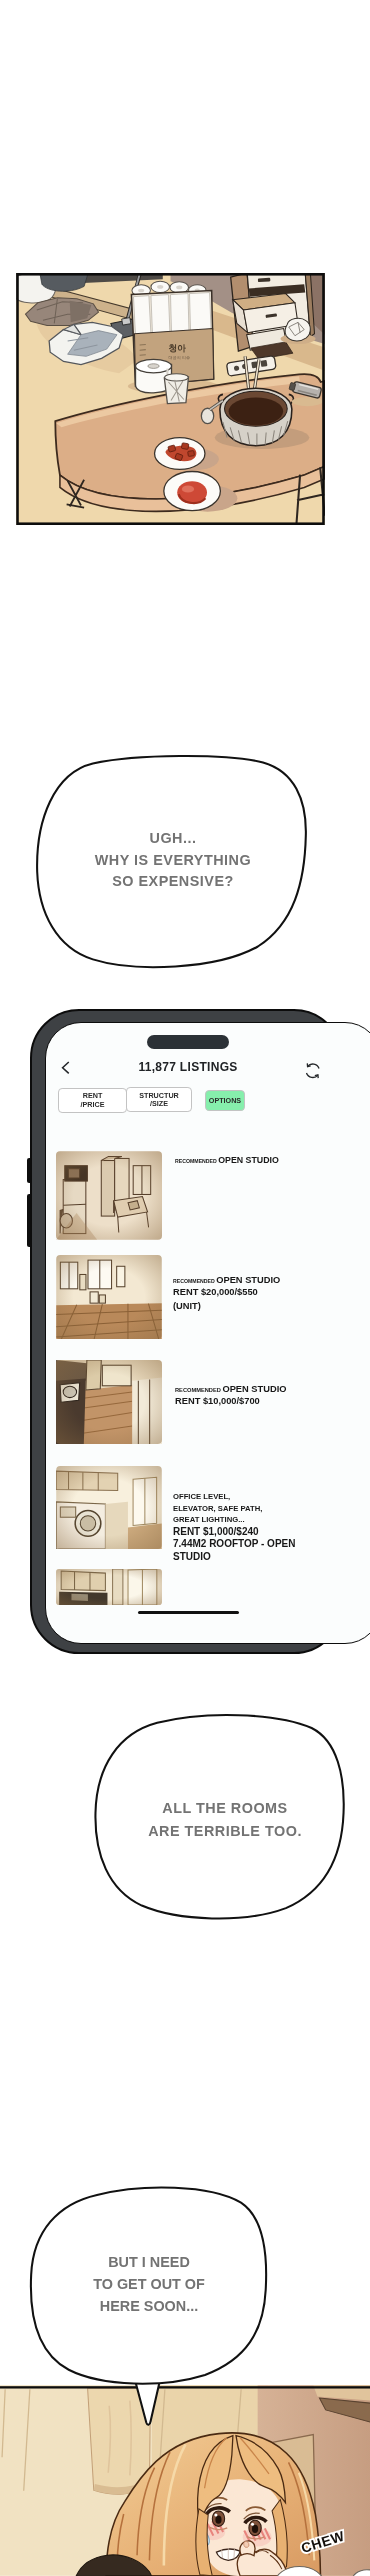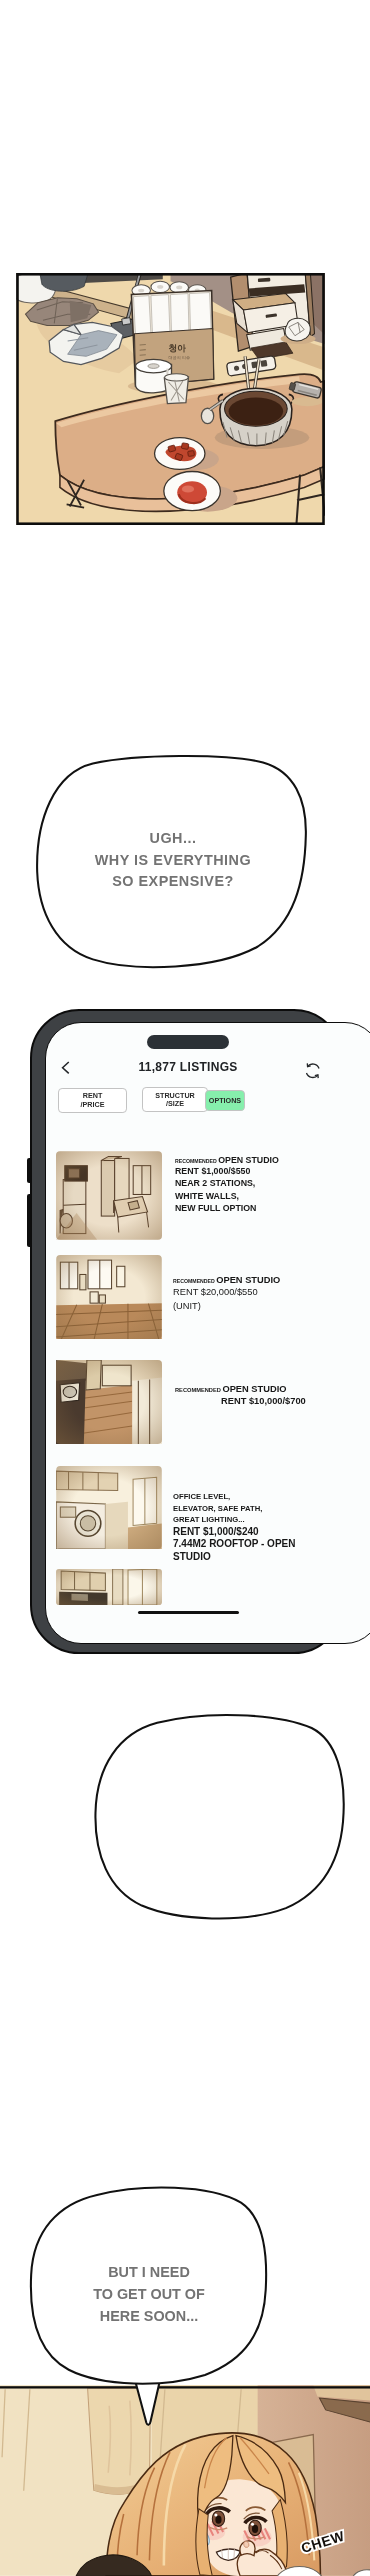--- a/index.html
+++ b/index.html
@@ -194,21 +194,21 @@
         <g fill="none" stroke="#25282b" stroke-width="2.6">
           <path d="M7.0,8.6 A13,13 0 0 1 29.2,12.6"></path>
           <path d="M27.0,25.4 A13,13 0 0 1 4.8,21.4"></path>
           <path d="M6.4,2.6 L7.0,8.9 L13.0,7.6"></path>
           <path d="M27.6,31.4 L27.0,25.1 L21.0,26.4"></path>
         </g>
       </svg>
 
   <div class="abs" style="left:12px;top:65px;width:69px;height:25px;border:0.8px solid #c3c3c3;border-radius:4.1px;background:#fff;box-sizing:border-box;text-align:center;font-size:7.2px;font-weight:bold;color:#2a2a2a;line-height:8.8px;padding-top:3px;">RENT<br>/PRICE</div>
 
-  <div class="abs" style="left:96px;top:64px;width:66px;height:25px;border:0.8px solid #c3c3c3;border-radius:4.1px;background:#fff;box-sizing:border-box;text-align:center;font-size:7.2px;font-weight:bold;color:#2a2a2a;line-height:8.8px;padding-top:3.6px;">STRUCTUR<br>/SIZE</div>
+  <div class="abs" style="left:80px;top:64px;width:66px;height:25px;border:0.8px solid #c3c3c3;border-radius:4.1px;background:#fff;box-sizing:border-box;text-align:center;font-size:7.2px;font-weight:bold;color:#2a2a2a;line-height:8.8px;padding-top:3.6px;">STRUCTUR<br>/SIZE</div>
 
   <div class="abs" style="left:159px;top:67px;width:40px;height:20.6px;border:0.8px solid #c3c3c3;border-radius:4.1px;background:#86efac;box-sizing:border-box;text-align:center;font-size:7.2px;font-weight:bold;color:#2a2a2a;line-height:19px;">OPTIONS</div>
 
   <svg class="abs" style="left:10.3px;top:128px;" width="106" height="89" viewBox="0 0 206 172">
     <defs>
       <radialGradient id="vig" cx="0.5" cy="0.5" r="0.75">
         <stop offset="0.45" stop-color="#8a6a42" stop-opacity="0"></stop>
         <stop offset="1" stop-color="#8a6a42" stop-opacity="0.52"></stop>
       </radialGradient>
     </defs>
@@ -229,21 +229,20 @@
       <path d="M120,128 L122,158 M176,118 L180,148 M112,96 L112,120"></path>
       <path d="M140,100 L158,96 L162,110 L144,114 Z" fill="#c9b695"></path>
     </g>
     <path d="M0,172 L40,120 L80,172 Z" fill="#b08a5e" opacity="0.35"></path>
     <rect width="206" height="172" rx="8" fill="#9a7044" opacity="0.10"></rect>
     <rect width="206" height="172" rx="8" fill="url(#vig)"></rect>
   </svg>
 
   <div class="abs" style="left:129px;top:132px;width:149px;color:#181818;">
     <div style="font-size:8.8px;font-weight:bold;"><span style="font-size:5.2px;">RECOMMENDED </span>OPEN STUDIO</div>
-    <div style="font-size:8.8px;font-weight:bold;line-height:12.4px;">RENT $1,000/$550<br>NEAR 2 STATIONS,<br>WHITE WALLS,<br>NEW FULL OPTION</div>
   </div>
 
   <svg class="abs" style="left:10.3px;top:232px;" width="106" height="84" viewBox="0 0 206 164">
     <rect width="206" height="164" rx="8" fill="#f3e8d2"></rect>
     <path d="M0,98 L206,94 L206,164 L0,164 Z" fill="#b9895a"></path>
     <g stroke="#8a6036" stroke-width="2">
       <path d="M0,116 L206,108 M0,140 L206,126 M0,160 L206,146"></path>
       <path d="M40,97 L10,164 M90,96 L74,164 M140,95 L140,164 M180,95 L200,164"></path>
     </g>
     <g stroke="#55412c" fill="none" stroke-width="2">
@@ -254,21 +253,21 @@
       <rect x="118" y="22" width="16" height="40" fill="#faf4e4"></rect>
       <rect x="46" y="38" width="12" height="30" fill="#e8dcc2"></rect>
       <rect x="66" y="72" width="16" height="22" fill="#f2ead6"></rect>
       <rect x="84" y="78" width="12" height="16" fill="#e8dcc2"></rect>
     </g>
     <rect width="206" height="164" rx="8" fill="url(#vig)"></rect>
   </svg>
 
   <div class="abs" style="left:127px;top:252px;width:149px;color:#181818;">
     <div style="font-size:9.3px;font-weight:bold;"><span style="font-size:5.2px;">RECOMMENDED </span>OPEN STUDIO</div>
-    <div style="font-size:9.3px;font-weight:normal;line-height:14.4px;">RENT $20,000/$550<br>(UNIT)</div>
+    <div style="font-size:9.3px;font-weight:bold;line-height:14.4px;">RENT $20,000/$550<br>(UNIT)</div>
   </div>
 
   <svg class="abs" style="left:10.3px;top:337px;" width="106" height="84" viewBox="0 0 206 163">
     <rect width="206" height="163" rx="8" fill="#e8d9bd"></rect>
     <path d="M40,60 L150,48 L150,163 L30,163 Z" fill="#c29468"></path>
     <path d="M45,75 L148,62 M40,95 L148,80 M36,120 L148,102 M32,145 L148,128" stroke="#96683c" stroke-width="2"></path>
     <path d="M0,0 L60,6 L58,40 L0,46 Z" fill="#6b5844"></path>
     <path d="M0,40 L58,36 L54,163 L0,163 Z" fill="#4a3a2e"></path>
     <path d="M8,48 L46,44 L44,78 L10,82 Z" fill="#e9e2d2" stroke="#2e241c" stroke-width="2"></path>
     <ellipse cx="27" cy="62" rx="13" ry="11" fill="#c9c2b2" stroke="#2e241c" stroke-width="2"></ellipse>
@@ -277,21 +276,21 @@
       <line x1="160" y1="40" x2="160" y2="163"></line>
       <line x1="182" y1="38" x2="182" y2="163"></line>
       <rect x="90" y="10" width="56" height="40" fill="#efe5cc"></rect>
     </g>
     <path d="M60,0 L88,0 L86,56 L58,58 Z" fill="#dcCBa8" stroke="#55412c" stroke-width="2"></path>
     <rect width="206" height="163" rx="8" fill="url(#vig)"></rect>
   </svg>
 
   <div class="abs" style="left:129px;top:361px;width:149px;color:#181818;">
     <div style="font-size:9.3px;font-weight:bold;"><span style="font-size:5.7px;">RECOMMENDED </span>OPEN STUDIO</div>
-    <div style="font-size:9.3px;font-weight:bold;line-height:15.5px;margin-left:46px;">RENT $10,000/$700</div>
+    <div style="font-size:9.3px;font-weight:bold;line-height:15.5px;">RENT $10,000/$700</div>
   </div>
 
   <svg class="abs" style="left:10.3px;top:443px;" width="106" height="83" viewBox="0 0 206 162">
     <rect width="206" height="162" rx="8" fill="#f8f0dd"></rect>
     <path d="M0,10 L120,14 L120,48 L0,46 Z" fill="#e3d2b2" stroke="#8a7150" stroke-width="2"></path>
     <path d="M24,10 L24,46 M52,12 L52,47 M82,12 L82,48" stroke="#8a7150" stroke-width="2"></path>
     <path d="M0,70 L96,74 L96,162 L0,162 Z" fill="#f4ede0" stroke="#7a6648" stroke-width="2"></path>
     <circle cx="62" cy="112" r="25" fill="#e8e2d2" stroke="#55452f" stroke-width="3"></circle>
     <circle cx="62" cy="112" r="15" fill="#c9bda4" stroke="#55452f" stroke-width="2"></circle>
     <rect x="8" y="80" width="30" height="20" fill="#ded3bc" stroke="#7a6648" stroke-width="2"></rect>
@@ -316,26 +315,27 @@
     <line x1="168" y1="1" x2="168" y2="70" stroke="#a08a62" stroke-width="2"></line>
     <rect width="206" height="70" rx="6" fill="url(#vig)"></rect>
   </svg>
 
   <div class="abs" style="left:92px;top:588px;width:101px;height:2.6px;background:#111;border-radius:1.5px;"></div>
 </div>
 
 <svg class="abs" style="left:90px;top:1710px;" width="258" height="211" viewBox="0 0 500 410">
 <path d="M130,25 C220,2 360,5 430,35 C480,60 495,130 492,200 C489,280 460,350 380,385 C300,415 170,410 100,380 C35,350 8,280 10,200 C12,110 55,45 130,25 Z" fill="#ffffff" stroke="#111" stroke-width="4"></path>
 </svg>
+<div class="bubtxt" style="left:104px;top:1797px;width:242px;font-size:14.4px;line-height:23px;letter-spacing:0.5px;">ALL THE ROOMS<br>ARE TERRIBLE TOO.</div>
 
 <svg class="abs" style="left:25px;top:2182px;z-index:3;" width="252" height="247" viewBox="0 0 490 480">
 <path d="M205,352 L236,468 C238,474 243,473 244,466 L271,348 Z" fill="#ffffff" stroke="#111" stroke-width="4"></path>
 <path d="M140,25 C230,3 360,5 420,40 C465,70 472,140 468,210 C464,290 430,345 350,375 C270,400 150,398 85,365 C25,333 8,260 12,180 C16,95 65,42 140,25 Z" fill="#ffffff" stroke="#111" stroke-width="4"></path>
 </svg>
-<div class="bubtxt" style="left:28px;top:2251px;width:242px;font-size:14.4px;line-height:22px;z-index:4;margin-top:10px;">BUT I NEED<br>TO GET OUT OF<br>HERE SOON...</div>
+<div class="bubtxt" style="left:28px;top:2251px;width:242px;font-size:14.4px;line-height:22px;z-index:4;">BUT I NEED<br>TO GET OUT OF<br>HERE SOON...</div>
 
 <svg class="abs" style="left:0px;top:2385px;z-index:2;" width="371" height="191" viewBox="0 0 720 370">
 <defs>
 <linearGradient id="hairg" x1="0" y1="0" x2="1" y2="1">
 <stop offset="0" stop-color="#f2cd96"></stop>
           <stop offset="0.55" stop-color="#e7b176"></stop>
           <stop offset="1" stop-color="#d89a62"></stop>
 </linearGradient>
 <linearGradient id="bgr" x1="0" y1="0" x2="1" y2="0">
 <stop offset="0" stop-color="#d6b296"></stop>

